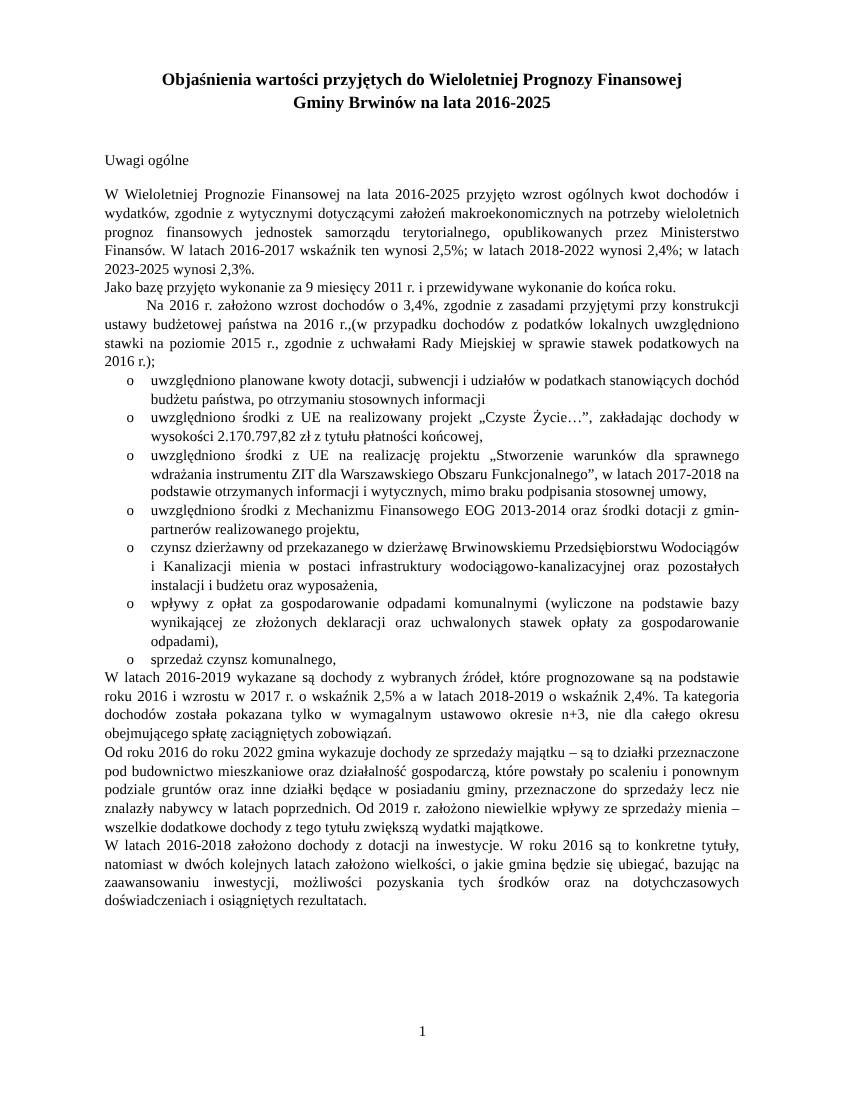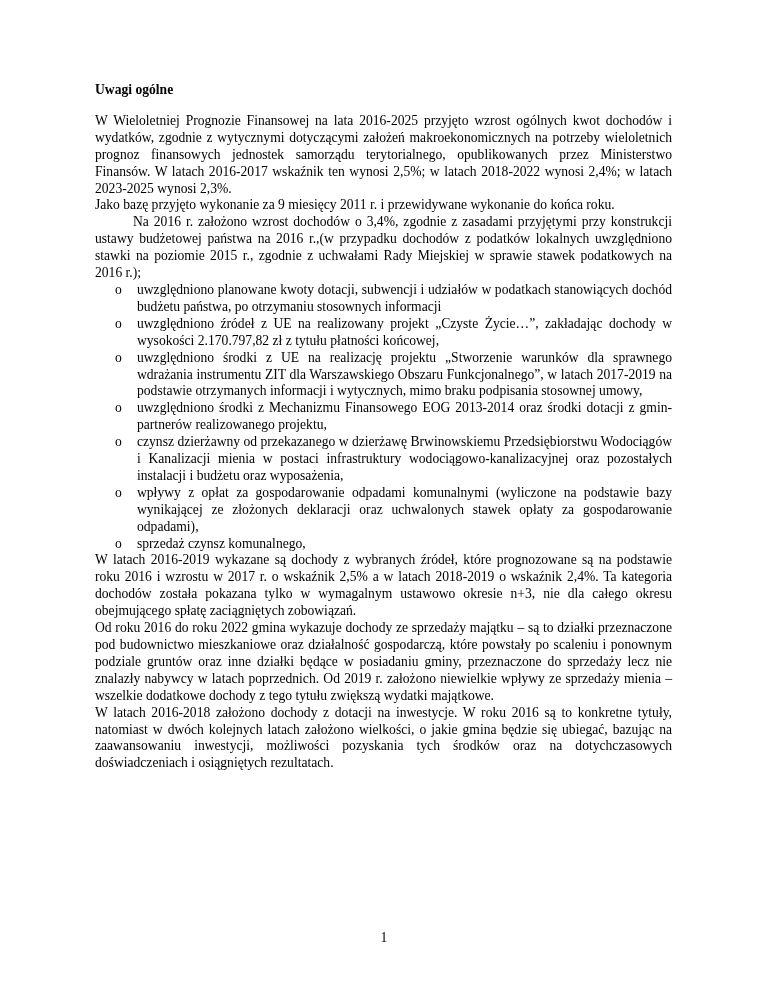--- a/index.html
+++ b/index.html
@@ -21,21 +21,21 @@
     overflow: hidden;
   }
   .doc-title {
     text-align: center;
     font-weight: bold;
     font-size: 15.8px;
     line-height: 21px;
     margin: 0 0 34px 0;
   }
   .section-heading {
-    font-weight: bold;
+    font-weight: normal;
     margin: 20px 0 14px 0;
   }
   .para {
     margin: 0;
     text-align: justify;
     text-justify: inter-word;
   }
   .para.first-line-indent {
     text-indent: 38px;
   }
@@ -61,42 +61,46 @@
     right: 0;
     bottom: 47px;
     text-align: center;
   }
 </style>
 </head>
 <body>
 
 <div class="page">
 
+  <div class="doc-title">
+    <div>Objaśnienia wartości przyjętych do  Wieloletniej Prognozy Finansowej</div>
+    <div>Gminy Brwinów na lata 2016-2025</div>
+  </div>
 
   <div class="section-heading">Uwagi ogólne</div>
 
   <p class="para">W Wieloletniej Prognozie Finansowej na lata 2016-2025 przyjęto wzrost ogólnych kwot dochodów i wydatków, zgodnie z wytycznymi dotyczącymi założeń makroekonomicznych na potrzeby wieloletnich prognoz finansowych jednostek samorządu terytorialnego, opublikowanych przez Ministerstwo Finansów. W latach 2016-2017 wskaźnik ten wynosi 2,5%;  w latach 2018-2022 wynosi  2,4%; w latach  2023-2025 wynosi 2,3%.</p>
 
 
   <p class="para">Jako bazę przyjęto wykonanie za 9 miesięcy 2011 r. i przewidywane wykonanie do końca roku.</p>
 
   <p class="para first-line-indent">Na 2016 r. założono wzrost dochodów o 3,4%, zgodnie z zasadami przyjętymi przy konstrukcji ustawy budżetowej państwa na 2016 r.,(w przypadku dochodów z podatków lokalnych uwzględniono stawki na poziomie 2015 r., zgodnie z uchwałami Rady Miejskiej w sprawie stawek podatkowych na 2016 r.);</p>
 
   <div class="bullet-list">
     <div class="bullet-item">
       <span class="bullet-marker">o</span>
       <span class="bullet-text">uwzględniono planowane kwoty dotacji, subwencji i udziałów w podatkach stanowiących dochód budżetu państwa, po otrzymaniu stosownych informacji</span>
     </div>
     <div class="bullet-item">
       <span class="bullet-marker">o</span>
-      <span class="bullet-text">uwzględniono źródeł z UE na realizowany projekt „Czyste Życie…”, zakładając dochody w wysokości 2.170.797,82 zł z tytułu płatności końcowej,</span>
+      <span class="bullet-text">uwzględniono środki z UE na realizowany projekt „Czyste Życie…”, zakładając dochody w wysokości 2.170.797,82 zł z tytułu płatności końcowej,</span>
     </div>
     <div class="bullet-item">
       <span class="bullet-marker">o</span>
-      <span class="bullet-text">uwzględniono środki z UE na realizację projektu „Stworzenie warunków dla sprawnego wdrażania instrumentu ZIT dla Warszawskiego Obszaru Funkcjonalnego”, w latach 2017-2019 na podstawie otrzymanych informacji i wytycznych, mimo braku podpisania stosownej umowy,</span>
+      <span class="bullet-text">uwzględniono środki z UE na realizację projektu „Stworzenie warunków dla sprawnego wdrażania instrumentu ZIT dla Warszawskiego Obszaru Funkcjonalnego”, w latach 2017-2018 na podstawie otrzymanych informacji i wytycznych, mimo braku podpisania stosownej umowy,</span>
     </div>
     <div class="bullet-item">
       <span class="bullet-marker">o</span>
       <span class="bullet-text">uwzględniono środki z Mechanizmu Finansowego EOG 2013-2014 oraz środki dotacji z gmin-partnerów realizowanego projektu,</span>
     </div>
     <div class="bullet-item">
       <span class="bullet-marker">o</span>
       <span class="bullet-text">czynsz dzierżawny od przekazanego w dzierżawę Brwinowskiemu Przedsiębiorstwu Wodociągów i Kanalizacji mienia w postaci infrastruktury wodociągowo-kanalizacyjnej oraz pozostałych instalacji i budżetu oraz wyposażenia,</span>
     </div>
     <div class="bullet-item">

